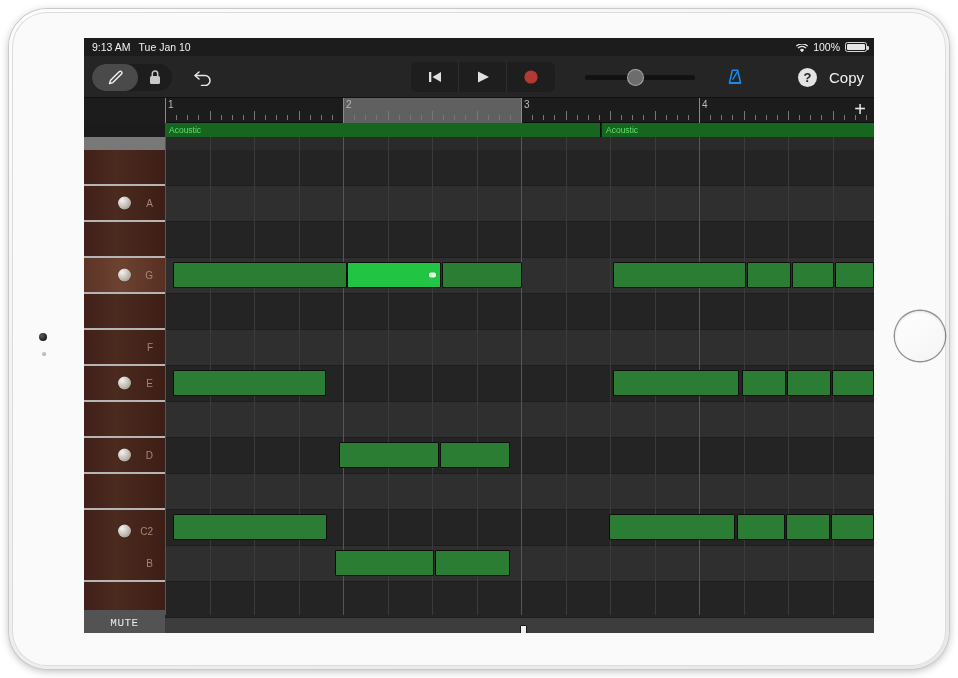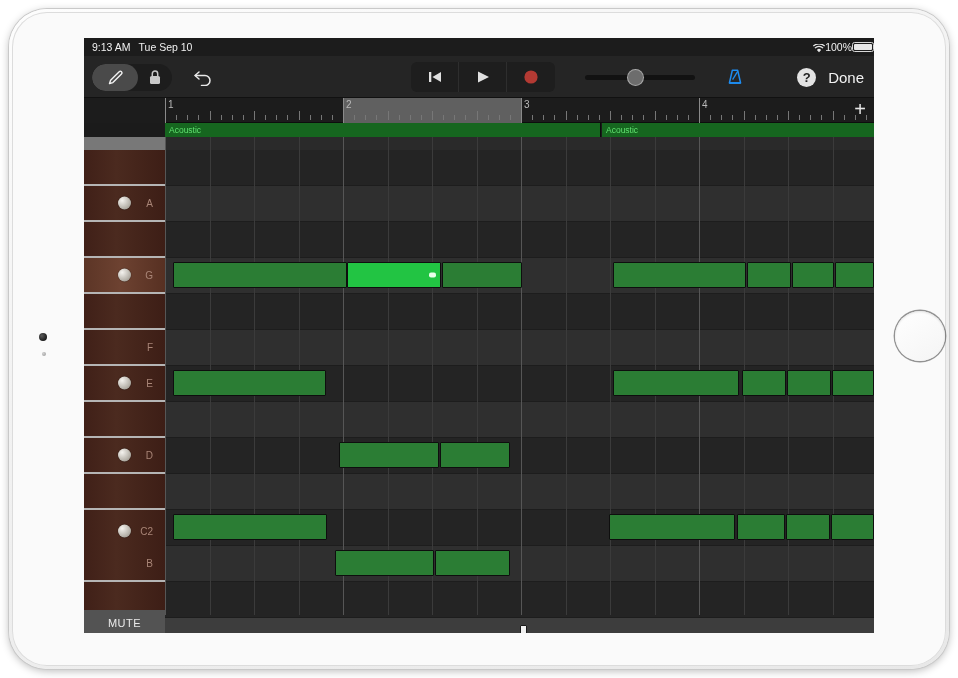--- a/index.html
+++ b/index.html
@@ -52,21 +52,21 @@
 
   
   #status-bar {
     position: absolute; left: 0; top: 0; width: 100%; height: 18px;
     background: #1c1c1c;
     color: #f0f0f0;
     font-size: 10.5px;
     display: flex; align-items: center;
   }
   #status-left { position: absolute; left: 8px; display: flex; gap: 8px; align-items: center; }
-  #status-right { position: absolute; right: 0; display: flex; align-items: center; }
+  #status-right { position: absolute; right: 7px; display: flex; gap: 5px; align-items: center; }
   .wifi-icon { display: inline-block; width: 12px; height: 9px; position: relative; }
   .batt {
     display: inline-block; width: 22px; height: 10px;
     border: 1px solid #d8d8d8; border-radius: 2.5px; position: relative;
   }
   .batt::after{
     content:""; position:absolute; right:-3px; top:3px; width:2px; height:4px;
     background:#d8d8d8; border-radius:0 1px 1px 0;
   }
   .batt-fill{ position:absolute; left:1px; top:1px; bottom:1px; right:1px; background:#e8e8e8; border-radius:1px;}
@@ -252,21 +252,21 @@
 </div>
 <div class="side-dot" id="dot-camera"></div>
 <div class="side-dot" id="dot-sensor"></div>
 <div id="home-button"></div>
 
 <div id="screen">
 
   <div id="status-bar">
     <div id="status-left">
       <span>9:13 AM</span>
-      <span>Tue Sep 10</span>
+      <span>Tue Jan 10</span>
     </div>
     <div id="status-right">
       <span class="wifi-icon">
         <svg width="12" height="9" viewBox="0 0 12 9">
           <path d="M6 8.2 L3.9 5.9 a3 3 0 0 1 4.2 0 Z" fill="#e8e8e8"></path>
           <path d="M1.9 4.1 a5.8 5.8 0 0 1 8.2 0" stroke="#e8e8e8" stroke-width="1.2" fill="none"></path>
           <path d="M0.3 2.1 a8.3 8.3 0 0 1 11.4 0" stroke="#e8e8e8" stroke-width="1.2" fill="none"></path>
         </svg>
       </span>
       <span>100%</span>
@@ -329,21 +329,21 @@
         <svg width="20" height="20" viewBox="0 0 20 20">
           <path d="M7.3 3.3 h5.4 L15.6 16 H4.4 Z" fill="none" stroke="#1e8cf0" stroke-width="1.5" stroke-linejoin="round"></path>
           <line x1="4.4" y1="16" x2="15.6" y2="16" stroke="#1e8cf0" stroke-width="1.8"></line>
           <line x1="12.8" y1="4.2" x2="7.6" y2="12.6" stroke="#1e8cf0" stroke-width="1.3"></line>
         </svg>
       </div>
     </div>
 
     <div class="tb" id="tb-right">
       <div class="help-btn">?</div>
-      <div class="done-btn">Done</div>
+      <div class="done-btn">Copy</div>
     </div>
   </div>
 
   <div id="ruler">
     <div id="ruler-keyspacer"></div>
     <div id="ruler-lane">
       <div class="cycle-region" id="cycle-region" style="left: 178px; width: 178px;"></div>
       <div id="ruler-marks">
           <div class="bar-line" style="left: 0px;"></div>
           <div class="measure-num" style="left: 0px;">1</div>
@@ -454,21 +454,21 @@
           <div class="fret-row" style="top: 337px; height: 36px;"></div>
           <div class="fret-row" style="top: 373px; height: 44px;">
             <div class="fret-dot"></div>
             <div class="fret-label">C2</div>
           </div>
           <div class="fret-row" style="top: 409px; height: 36px;">
             <div class="fret-label">B</div>
           </div>
           <div class="fret-row" style="top: 445px; height: 36px;"></div>
         </div>
-      <div id="mute-row" style="top: 473px;">MUTE</div>
+      <div id="mute-row" style="top: 473px; font-family: Liberation Mono, monospace;">MUTE</div>
 
     </div>
 
     <div id="grid">
       <div id="lanes">
           <div class="lane dark" style="top: 13px; height: 36px;"></div>
           <div class="lane light" style="top: 49px; height: 36px;"></div>
           <div class="lane dark" style="top: 85px; height: 36px;"></div>
           <div class="lane light" style="top: 121px; height: 36px;"></div>
           <div class="lane dark" style="top: 157px; height: 36px;"></div>

